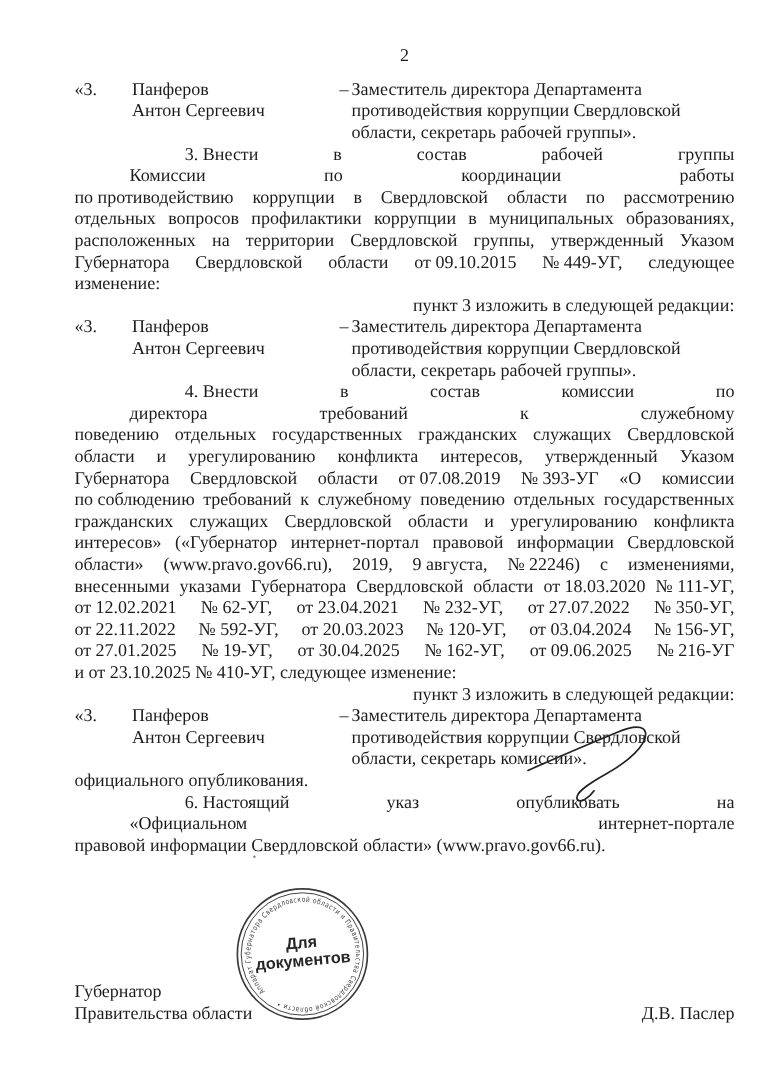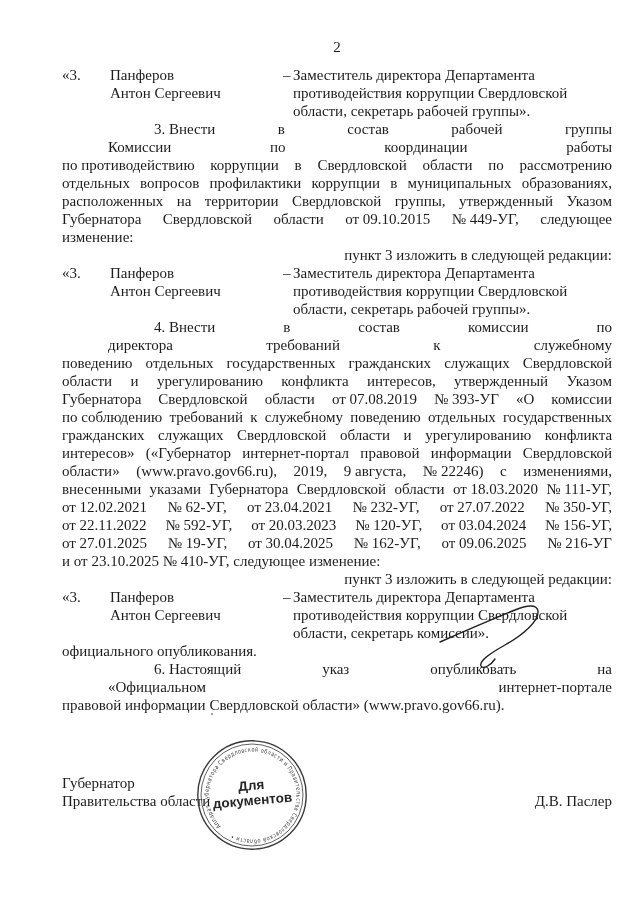--- a/index.html
+++ b/index.html
@@ -12,21 +12,21 @@
   .pagenum{text-align:center;margin-bottom:10px;}
   
   .tl{text-align:justify;text-align-last:justify;}
   .tl-last{text-align-last:left;}
   .para .tl-first{text-indent:46px;}
   .tok{display:inline-block;white-space:nowrap;}
   .edict{padding-left:46px;text-align:right;}
   
   .entry{display:grid;grid-template-columns:48px 173px 10px 1fr;}
   .entry span{display:block;}
-  .sig-row{display:flex;justify-content:space-between;align-items:flex-end;margin-top:60px;}
+  .sig-row{display:flex;justify-content:space-between;align-items:flex-end;margin-top:104px;}
   .sig-left div{line-height:18px;}
   .stamp{position:absolute;left:194px;top:737px;width:116px;height:116px;pointer-events:none;}
   .sig-stroke{position:absolute;left:415px;top:595px;pointer-events:none;}
   .speck{position:absolute;left:211px;top:713px;width:2px;height:2px;background:#808080;border-radius:50%;}
 </style>
 </head>
 <body>
 
 <div class="page">
   <div class="content">

